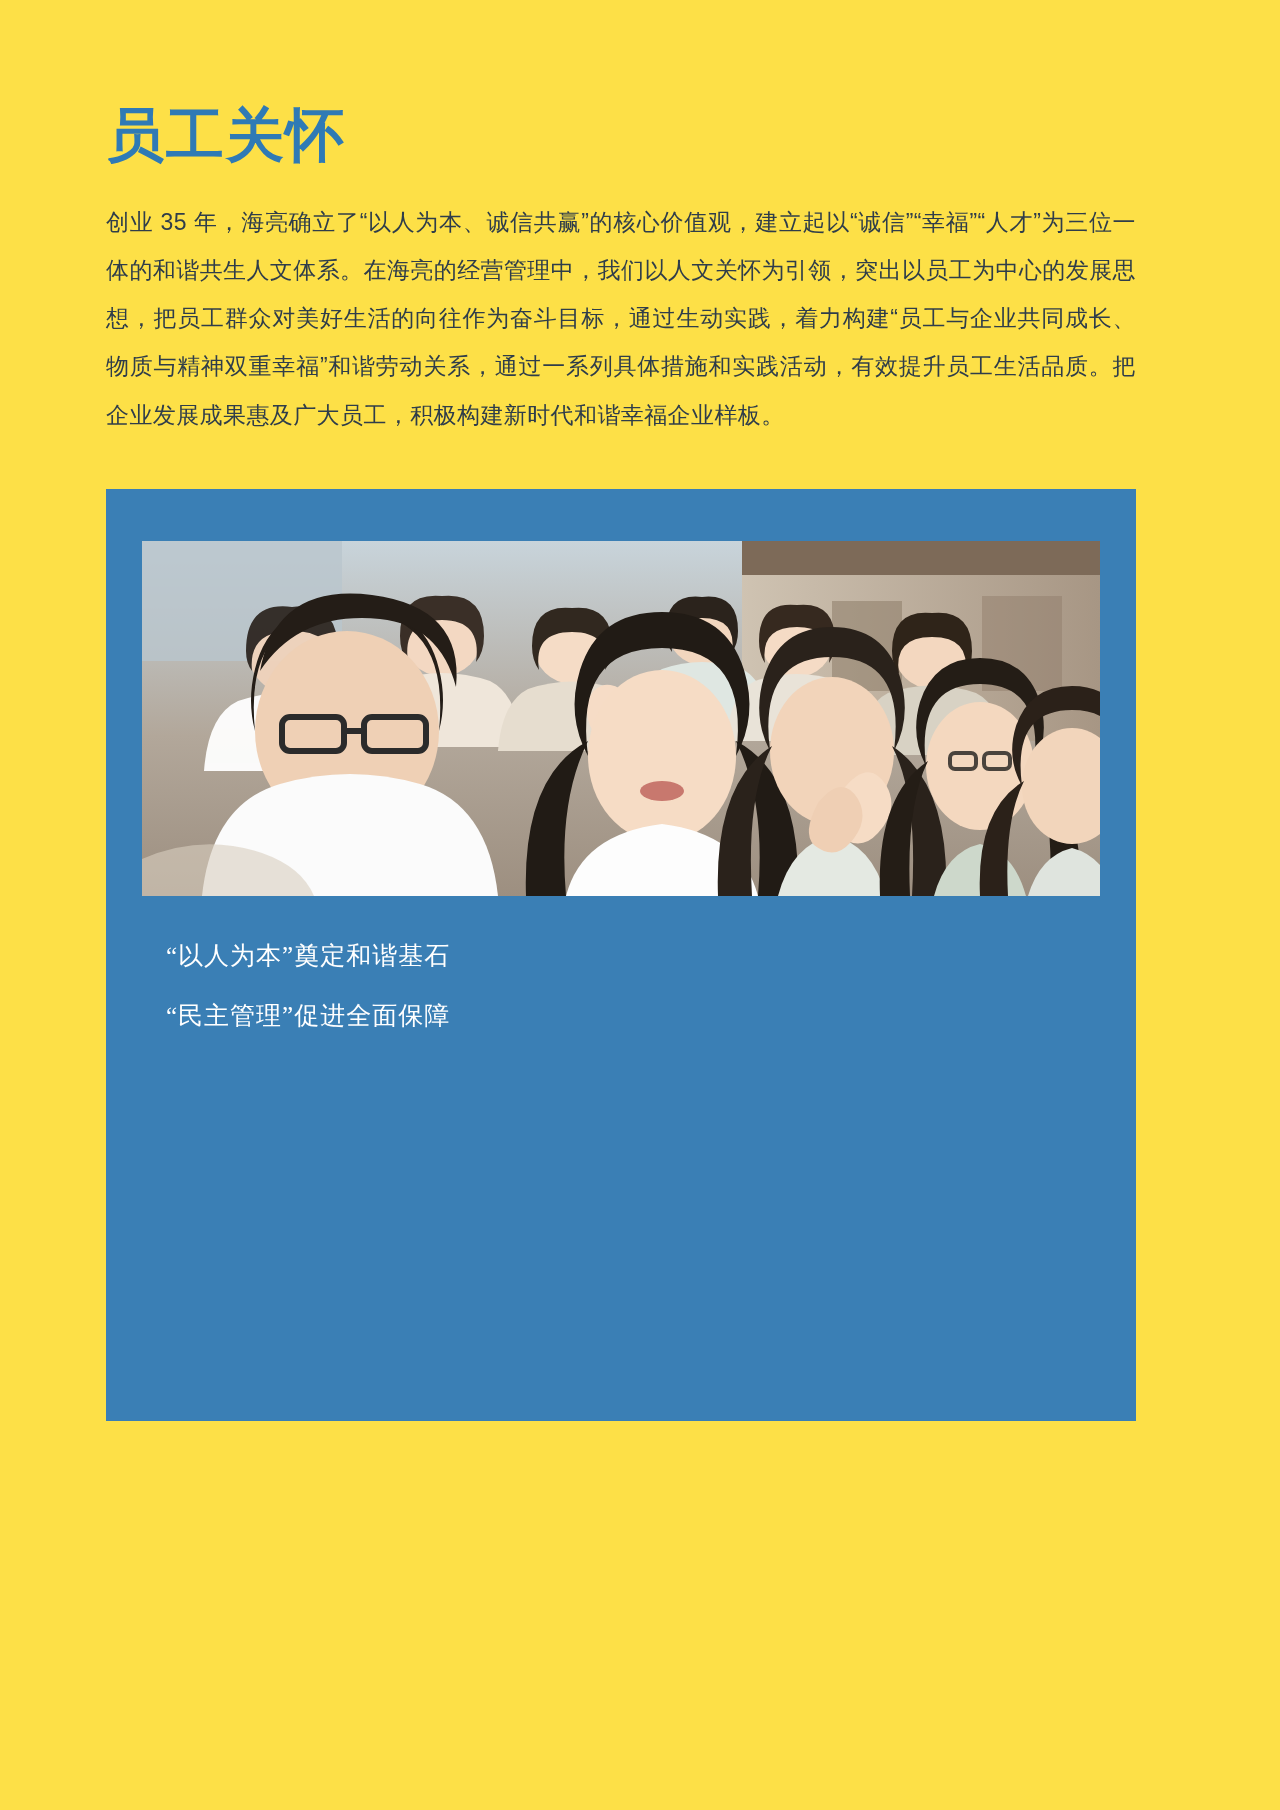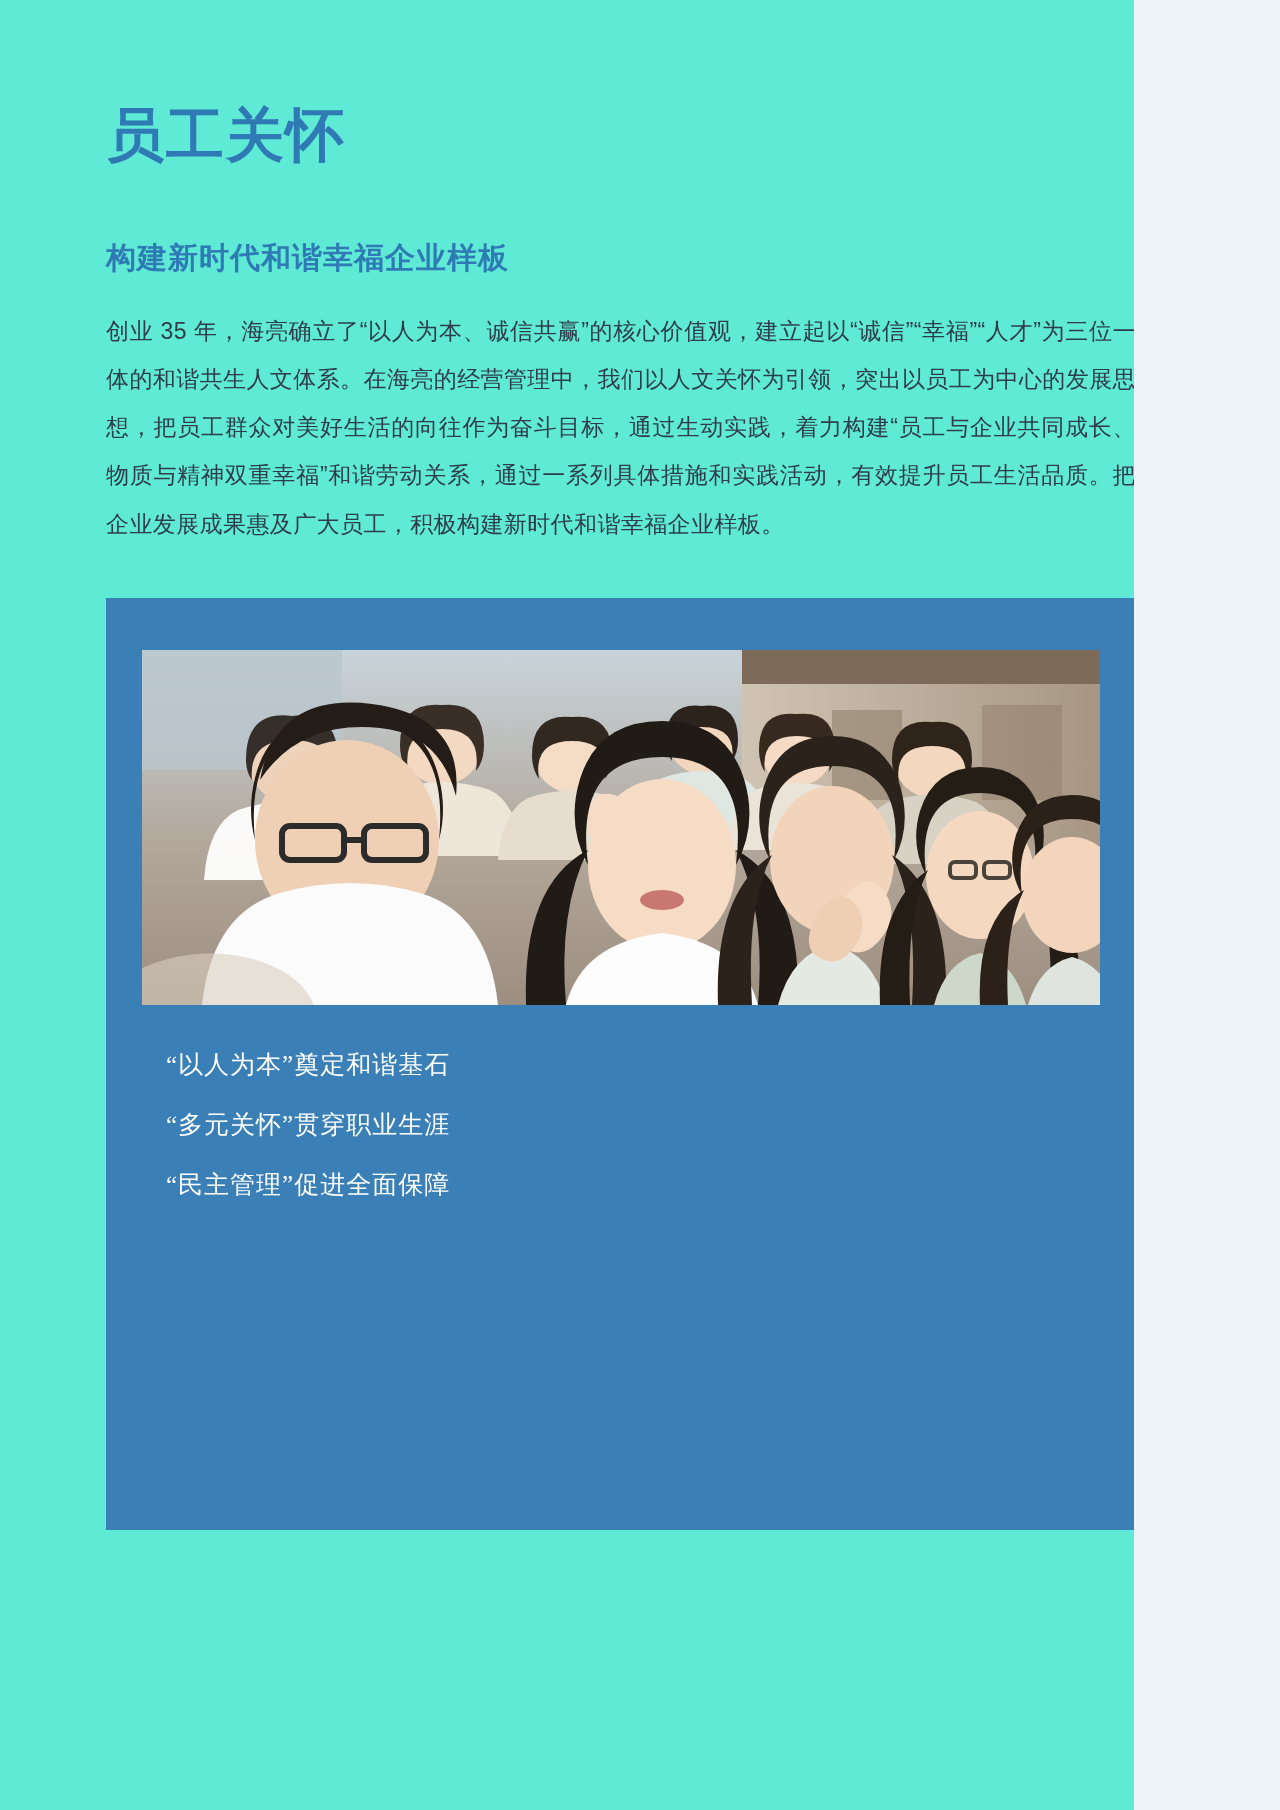--- a/index.html
+++ b/index.html
@@ -8,23 +8,23 @@
     background: #eef3f8;
   }
   body {
     width: 1280px;
     height: 1810px;
     font-family: "Liberation Sans", sans-serif;
     -webkit-font-smoothing: antialiased;
   }
   .page {
     position: relative;
-    width: 1134px;
+    width: 1280px;
     height: 1810px;
-    background: #5eead4;
+    background: #fde047;
     box-sizing: border-box;
     padding: 0;
     overflow: hidden;
   }
   .content {
     position: absolute;
     left: 106px;
     top: 0;
     width: 1068px;
   }
@@ -98,21 +98,20 @@
   }
 </style>
 </head>
 <body>
 
 <div class="page">
   <div class="content">
 
     <h1 class="page-title">员工关怀</h1>
 
-    <h2 class="section-title">构建新时代和谐幸福企业样板</h2>
 
     <p class="body-text">创业 35 年，海亮确立了“以人为本、诚信共赢”的核心价值观，建立起以“诚信”“幸福”“人才”为三位一体的和谐共生人文体系。在海亮的经营管理中，我们以人文关怀为引领，突出以员工为中心的发展思想，把员工群众对美好生活的向往作为奋斗目标，通过生动实践，着力构建“员工与企业共同成长、物质与精神双重幸福”和谐劳动关系，通过一系列具体措施和实践活动，有效提升员工生活品质。把企业发展成果惠及广大员工，积极构建新时代和谐幸福企业样板。</p>
 
     <div class="blue-panel">
 
       <div class="photo">
         <svg viewBox="0 0 958 355" preserveAspectRatio="xMidYMid slice">
           <defs>
             <linearGradient id="bg" x1="0" y1="0" x2="0" y2="1">
               <stop offset="0%" stop-color="#c8d4db"></stop>
@@ -215,19 +214,18 @@
             <path d="M978 240 q20 40 16 115 h-28 q-4 -86 12 -115z" fill="#2b2119"></path>
             <path d="M886 355 q12 -40 44 -48 q32 8 44 48z" fill="#dfe4de"></path>
           </g>
 
           <path d="M0 318 q60 -26 120 -6 q40 14 52 43 h-172z" fill="#d9cfc0" opacity="0.6"></path>
         </svg>
       </div>
 
       <ul class="bullet-list">
         <li>“以人为本”奠定和谐基石</li>
-        <li>“多元关怀”贯穿职业生涯</li>
         <li>“民主管理”促进全面保障</li>
       </ul>
 
     </div>
   </div>
 </div>
 
 </body></html>

